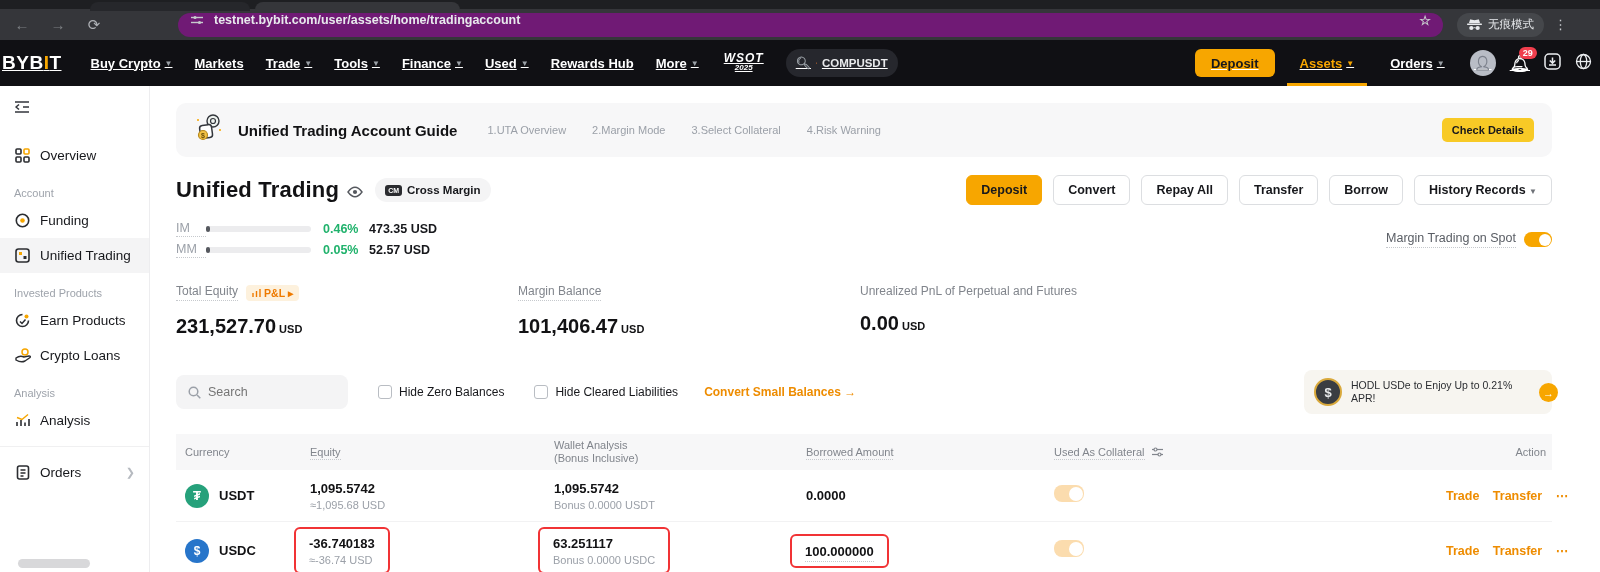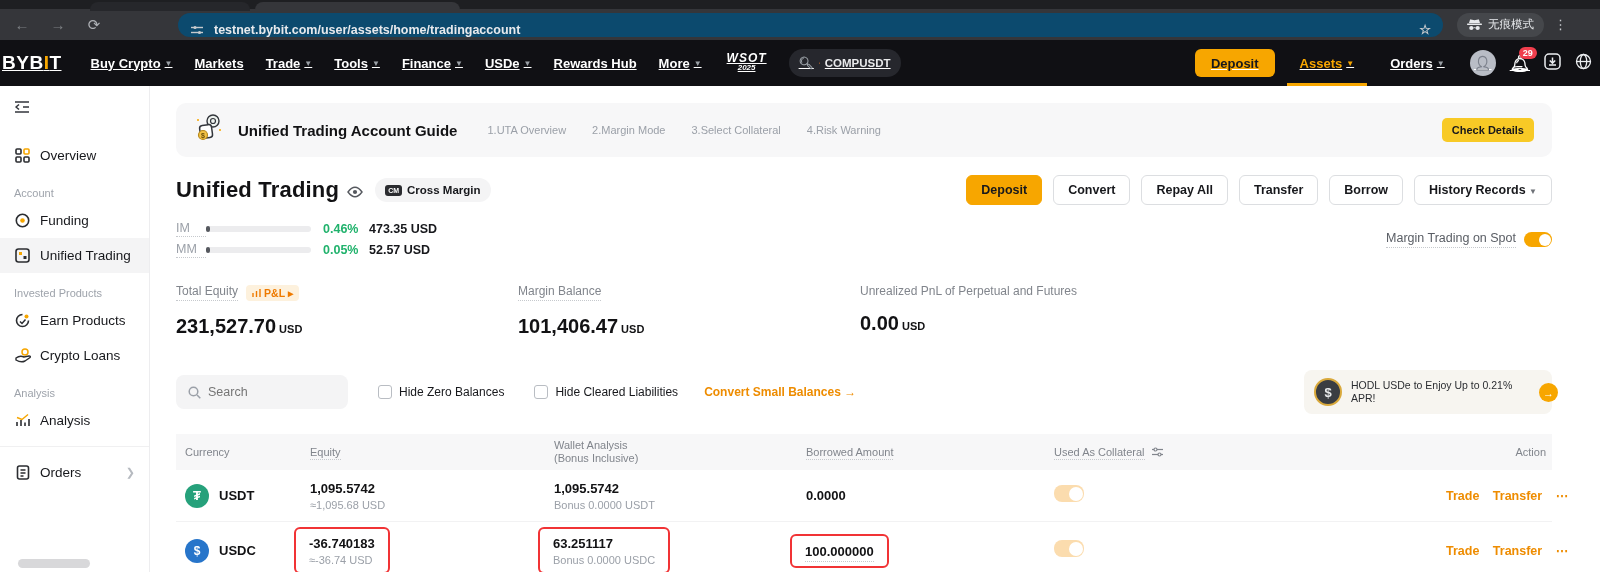--- a/index.html
+++ b/index.html
@@ -8,22 +8,22 @@
 
   
   .tabstrip { height:9px; background:#1e1f22; position:relative; }
   .tabstrip .tab-active { position:absolute; left:255px; top:2px; width:205px; height:9px;
     background:#35363a; border-radius:8px 8px 0 0; }
   .tabstrip .tab-idle { position:absolute; left:90px; top:2px; width:160px; height:9px;
     background:#26272b; border-radius:8px 8px 0 0; }
   .toolbar { height:31px; background:#35363a; display:flex; align-items:center; padding:0 10px; }
   .navbtn { width:24px; text-align:center; color:#7d8084; font-size:15px; margin-right:12px; }
   .navbtn.reload { color:#aeb1b5; }
-  .urlpill { margin-left:60px; flex:0 0 1265px; height:24px; background:#0c4a6e; border-radius:13px;
-    display:flex; align-items:flex-end; padding:0 12px; color:#e8eaed; font-size:12.5px; font-weight:bold; }
+  .urlpill { margin-left:60px; flex:0 0 1265px; height:24px; background:#701a75; border-radius:13px;
+    display:flex; align-items:flex-start; padding:0 12px; color:#e8eaed; font-size:12.5px; font-weight:bold; }
   .urlpill .site-icon { margin-right:10px; display:inline-flex; }
   .urlpill .star { margin-left:auto; color:#c7cacd; font-size:13px; }
   .incog { margin-left:14px; height:24px; background:#45474b; border-radius:13px; color:#e8eaed;
     font-size:11.5px; display:flex; align-items:center; gap:6px; padding:0 10px; white-space:nowrap; }
   .kebab { color:#c7cacd; margin-left:10px; font-size:13px; letter-spacing:1px; }
 
   
   .bybit-nav { height:46px; background:#101014; display:flex; align-items:center; color:#fff;
     font-size:13px; font-weight:bold; position:relative; padding-right:8px;text-decoration:underline; }
   .logo { font-size:19px; font-weight:bold; letter-spacing:.5px; margin:0 18px 0 2px; white-space:nowrap; }
@@ -209,21 +209,21 @@
     </div>
   <div class="mitem">
       <span>Tools</span>
       <span class="caret">▼</span>
     </div>
   <div class="mitem">
       <span>Finance</span>
       <span class="caret">▼</span>
     </div>
   <div class="mitem">
-      <span>USDe</span>
+      <span>Used</span>
       <span class="caret">▼</span>
     </div>
   <div class="mitem">
       <span>Rewards Hub</span>
     </div>
   <div class="mitem">
       <span>More</span>
       <span class="caret">▼</span>
     </div>
   <div class="wsot">

